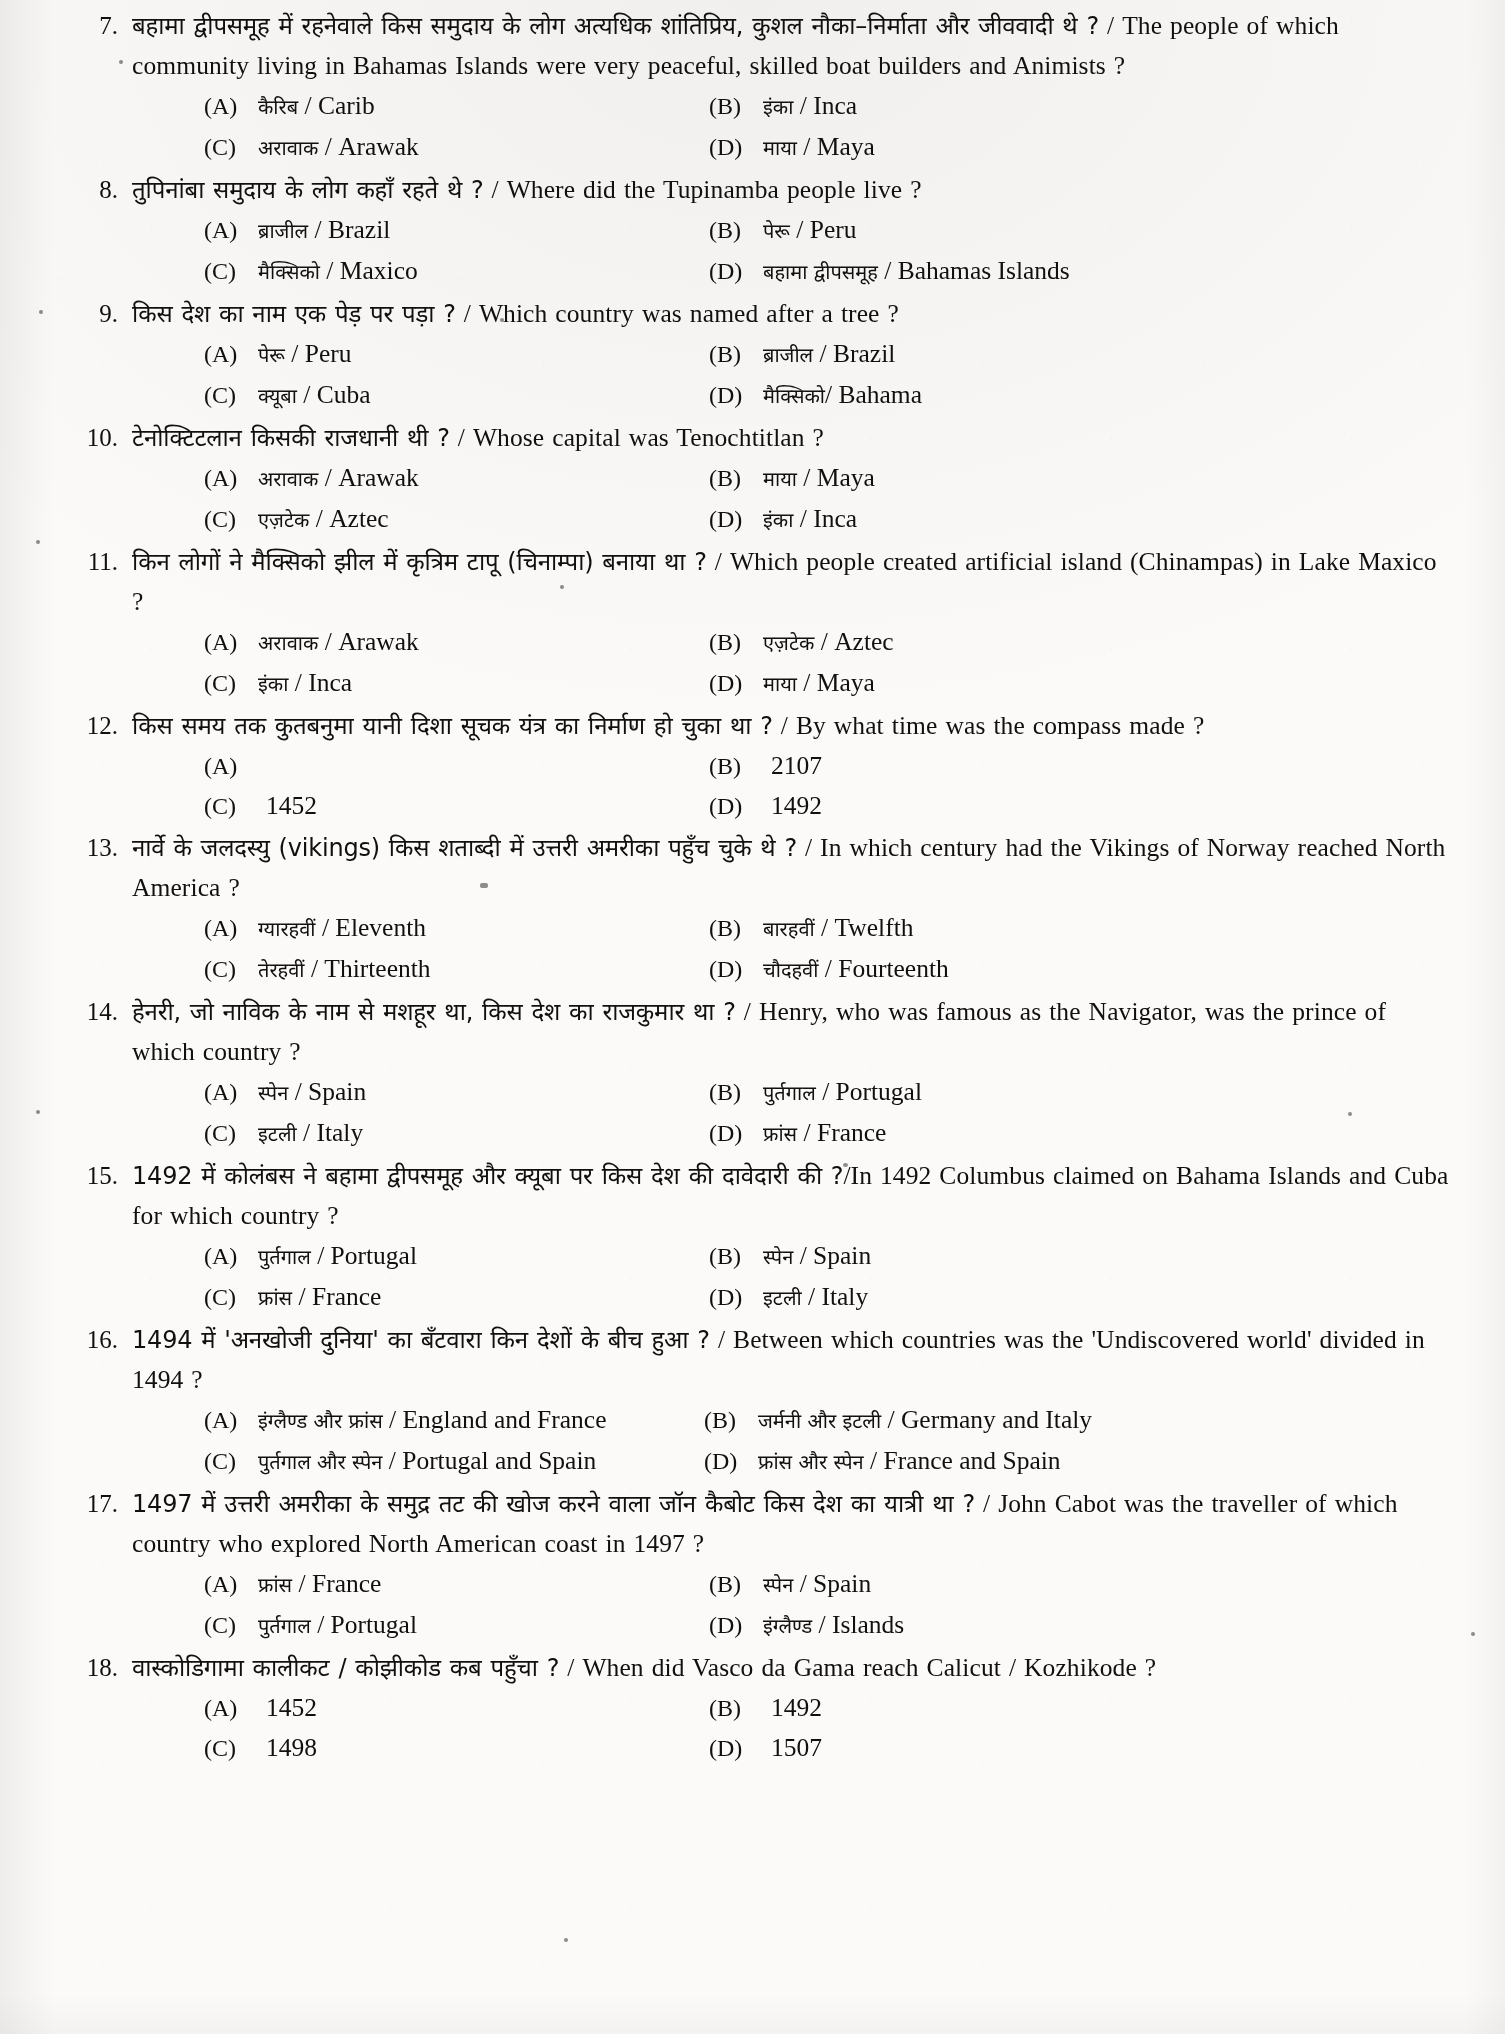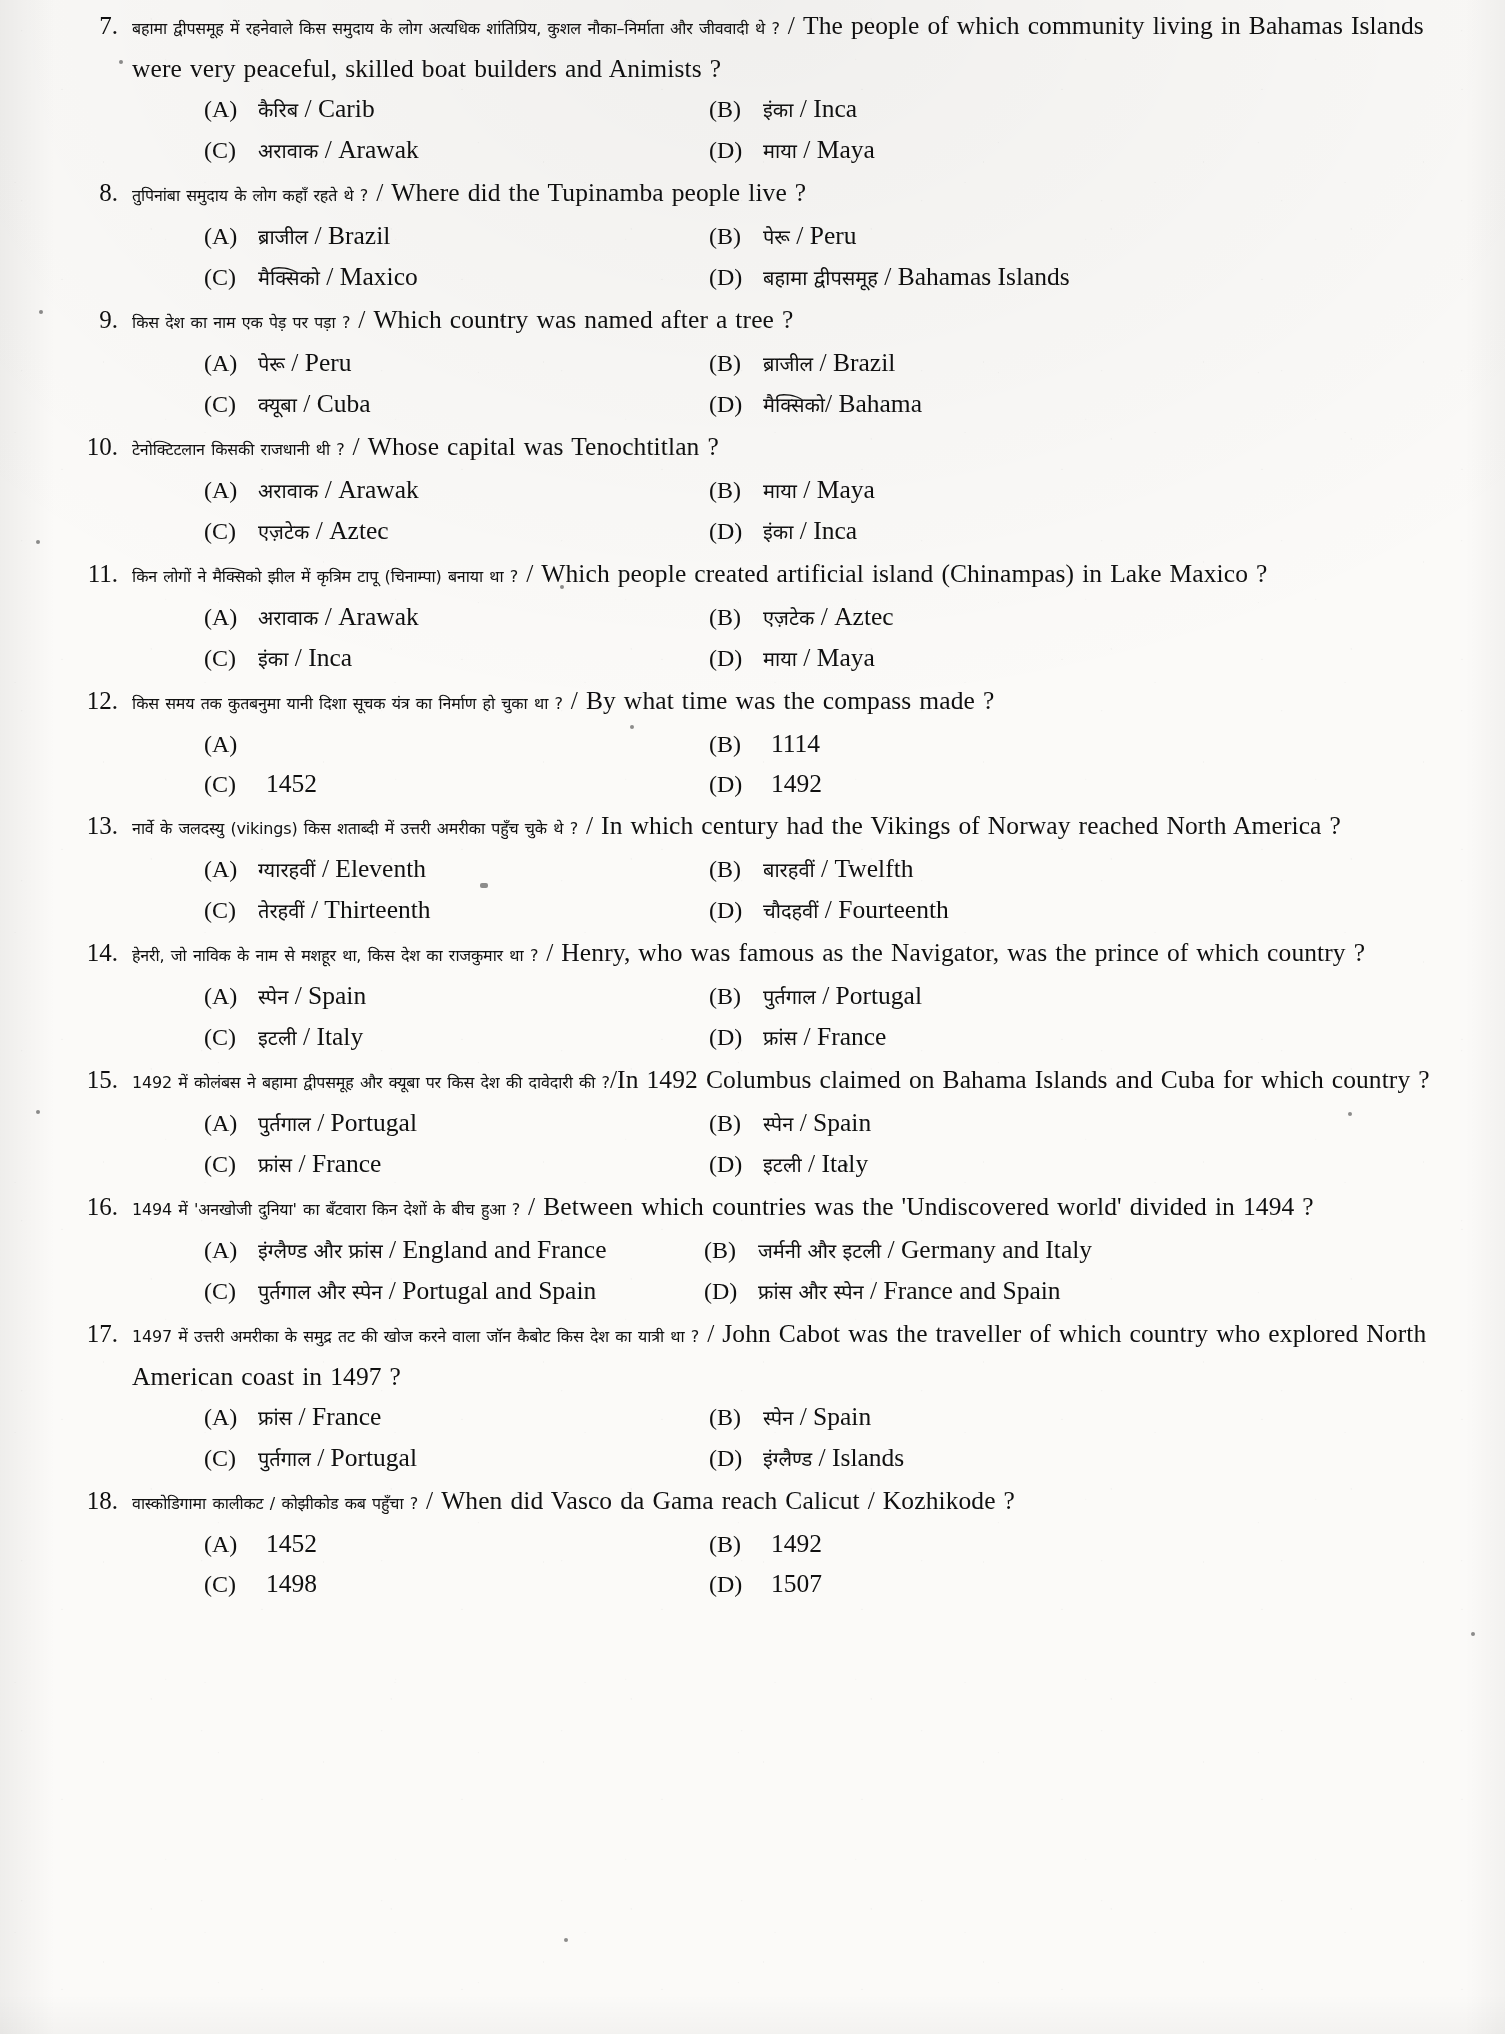--- a/index.html
+++ b/index.html
@@ -68,21 +68,21 @@
   .q-text {
     flex: 1 1 auto;
     font-size: 25.5px;
     line-height: 40px;
     text-align: left;
     letter-spacing: .1px;
     word-spacing: 1.5px;
   }
   .q-text .hi {
     font-family: "DejaVu Sans", sans-serif;
-    font-size: 16px;
+    font-size: 24px;
     letter-spacing: -0.2px;
   }
   .opts {
     margin: 0 0 0 130px;
     width: 1250px;
   }
   .opt-row {
     display: flex;
     align-items: flex-start;
   }
@@ -305,21 +305,21 @@
           <span>/ By what time was the compass made ?</span>
         </div>
       </div>
       <div class="opts">
         <div class="opt-row">
           <div class="opt opt-a opt-num">
             <span class="opt-lbl">(A)</span>
           </div>
           <div class="opt opt-b opt-num">
             <span class="opt-lbl">(B)</span>
-            <span class="opt-val">1114</span>
+            <span class="opt-val">2107</span>
           </div>
         </div>
         <div class="opt-row">
           <div class="opt opt-c opt-num">
             <span class="opt-lbl">(C)</span>
             <span class="opt-val">1452</span>
           </div>
           <div class="opt opt-d opt-num">
             <span class="opt-lbl">(D)</span>
             <span class="opt-val">1492</span>

